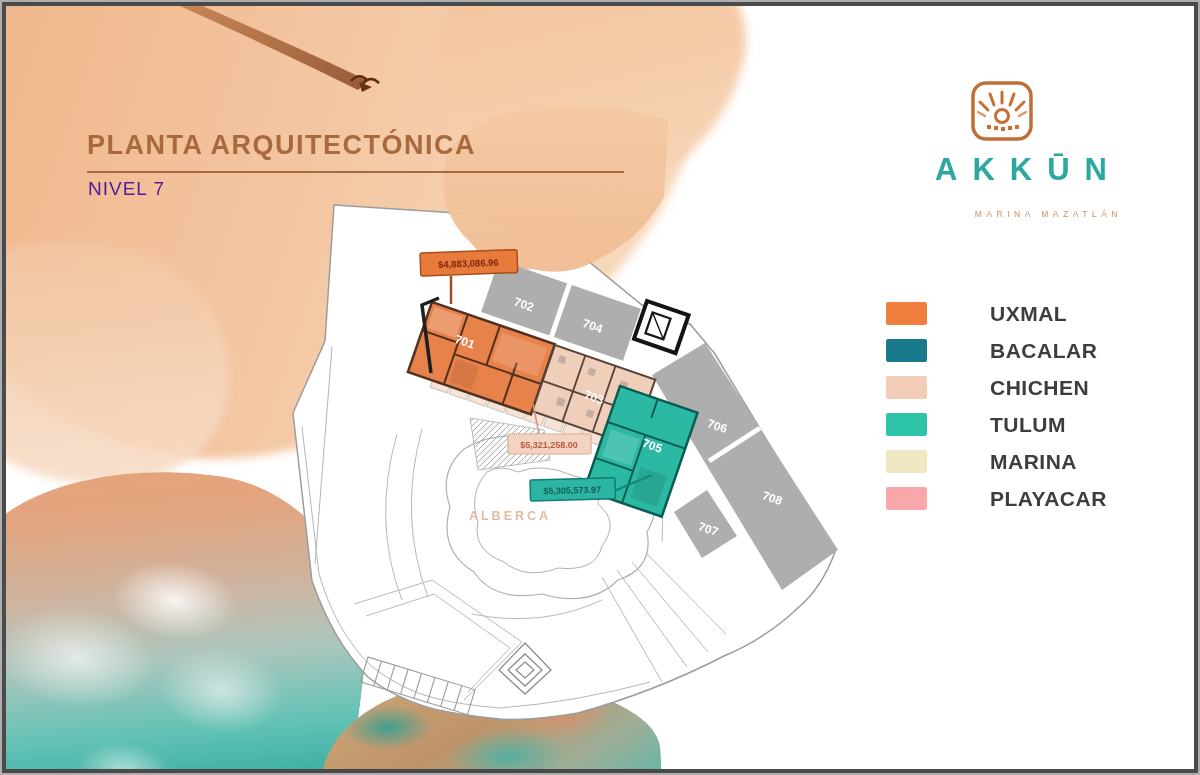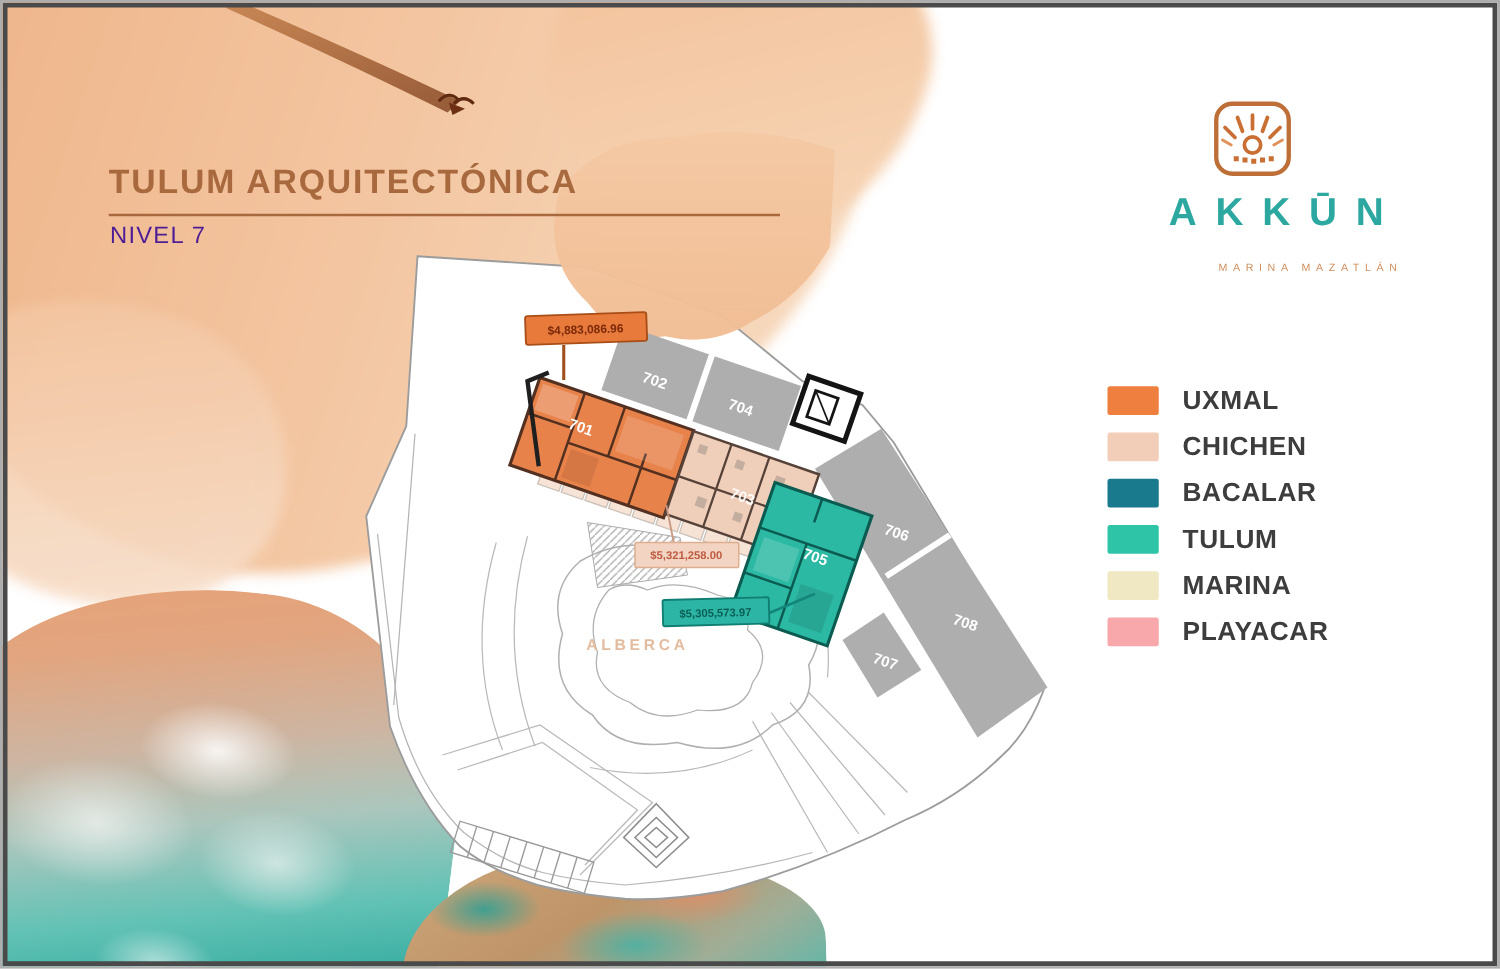--- a/index.html
+++ b/index.html
@@ -54,21 +54,21 @@
   .subtitle{position:absolute;left:86px;top:176px;font-size:19px;letter-spacing:1px;color:#4c1d95;z-index:30;}
 
   
   .brand{position:absolute;left:880px;top:78px;width:240px;text-align:right;z-index:30;}
   .brand .mark{display:block;margin:0 auto 8px auto;}
   .brand .name{font-size:31px;font-weight:bold;color:#2ca8a0;letter-spacing:15px;padding-left:15px;}
   .brand .tagline{margin-top:21px;font-size:8.5px;color:#cf8f5e;letter-spacing:4.5px;padding-left:4.5px;}
 
   
   .legend{position:absolute;left:884px;top:300px;z-index:30;}
-  .legend .row{display:flex;align-items:center;height:37px;}
+  .legend .row{display:flex;align-items:flex-start;height:37px;gap:44px;}
   .legend .swatch{width:41px;height:23px;border-radius:2px;flex:0 0 auto;}
   .legend .lab{margin-left:19px;font-size:21px;font-weight:bold;color:#3d3d3d;letter-spacing:.5px;}
 </style>
 </head>
 <body>
 
 <div id="stage">
 
   <div class="wc wc-a"></div>
   <div class="wc wc-b"></div>
@@ -218,21 +218,21 @@
       <rect x="0" y="0" width="83" height="20" rx="1.5" fill="#f3d3c1" stroke="#ddae90" stroke-width="1.2"></rect>
       <text x="41" y="13.5" text-anchor="middle" font-size="9" font-weight="bold" fill="#be5a40">$5,321,258.00</text>
     </g>
     <g transform="translate(528,478) rotate(-1.5)">
       <rect x="0" y="0" width="85" height="21" rx="1.5" fill="#2cb5a4" stroke="#117e72" stroke-width="1.5"></rect>
       <text x="42" y="14.5" text-anchor="middle" font-size="9" font-weight="bold" fill="#0b5f56">$5,305,573.97</text>
     </g>
   </svg>
 
   <div class="titleblock">
-    <h1>TULUM ARQUITECTÓNICA</h1>
+    <h1>PLANTA ARQUITECTÓNICA</h1>
   </div>
   <div class="title-rule"></div>
   <div class="subtitle">NIVEL 7</div>
 
   <div class="brand">
     <svg class="mark" width="66" height="64" viewBox="0 0 66 64">
       <rect x="4" y="3" width="58" height="56" rx="13" fill="none" stroke="#be6f38" stroke-width="3.5"></rect>
       <g transform="translate(33,36)">
         <g fill="none" stroke="#c96f33" stroke-width="3" stroke-linecap="round">
           <path d="M-14,-6 L-22,-14"></path>
@@ -258,28 +258,28 @@
     <div class="name">AKKŪN</div>
     <div class="tagline">MARINA MAZATLÁN</div>
   </div>
 
   <div class="legend">
     <div class="row">
       <div class="swatch" style="background: rgb(238, 127, 63);"></div>
       <div class="lab">UXMAL</div>
     </div>
     <div class="row">
+      <div class="swatch" style="background: rgb(25, 121, 141);"></div>
+      <div class="lab">BACALAR</div>
+    </div>
+    <div class="row">
       <div class="swatch" style="background: rgb(242, 205, 184);"></div>
       <div class="lab">CHICHEN</div>
     </div>
     <div class="row">
-      <div class="swatch" style="background: rgb(25, 121, 141);"></div>
-      <div class="lab">BACALAR</div>
-    </div>
-    <div class="row">
       <div class="swatch" style="background: rgb(46, 196, 167);"></div>
       <div class="lab">TULUM</div>
     </div>
     <div class="row">
       <div class="swatch" style="background: rgb(240, 231, 195);"></div>
       <div class="lab">MARINA</div>
     </div>
     <div class="row">
       <div class="swatch" style="background: rgb(248, 168, 171);"></div>
       <div class="lab">PLAYACAR</div>

